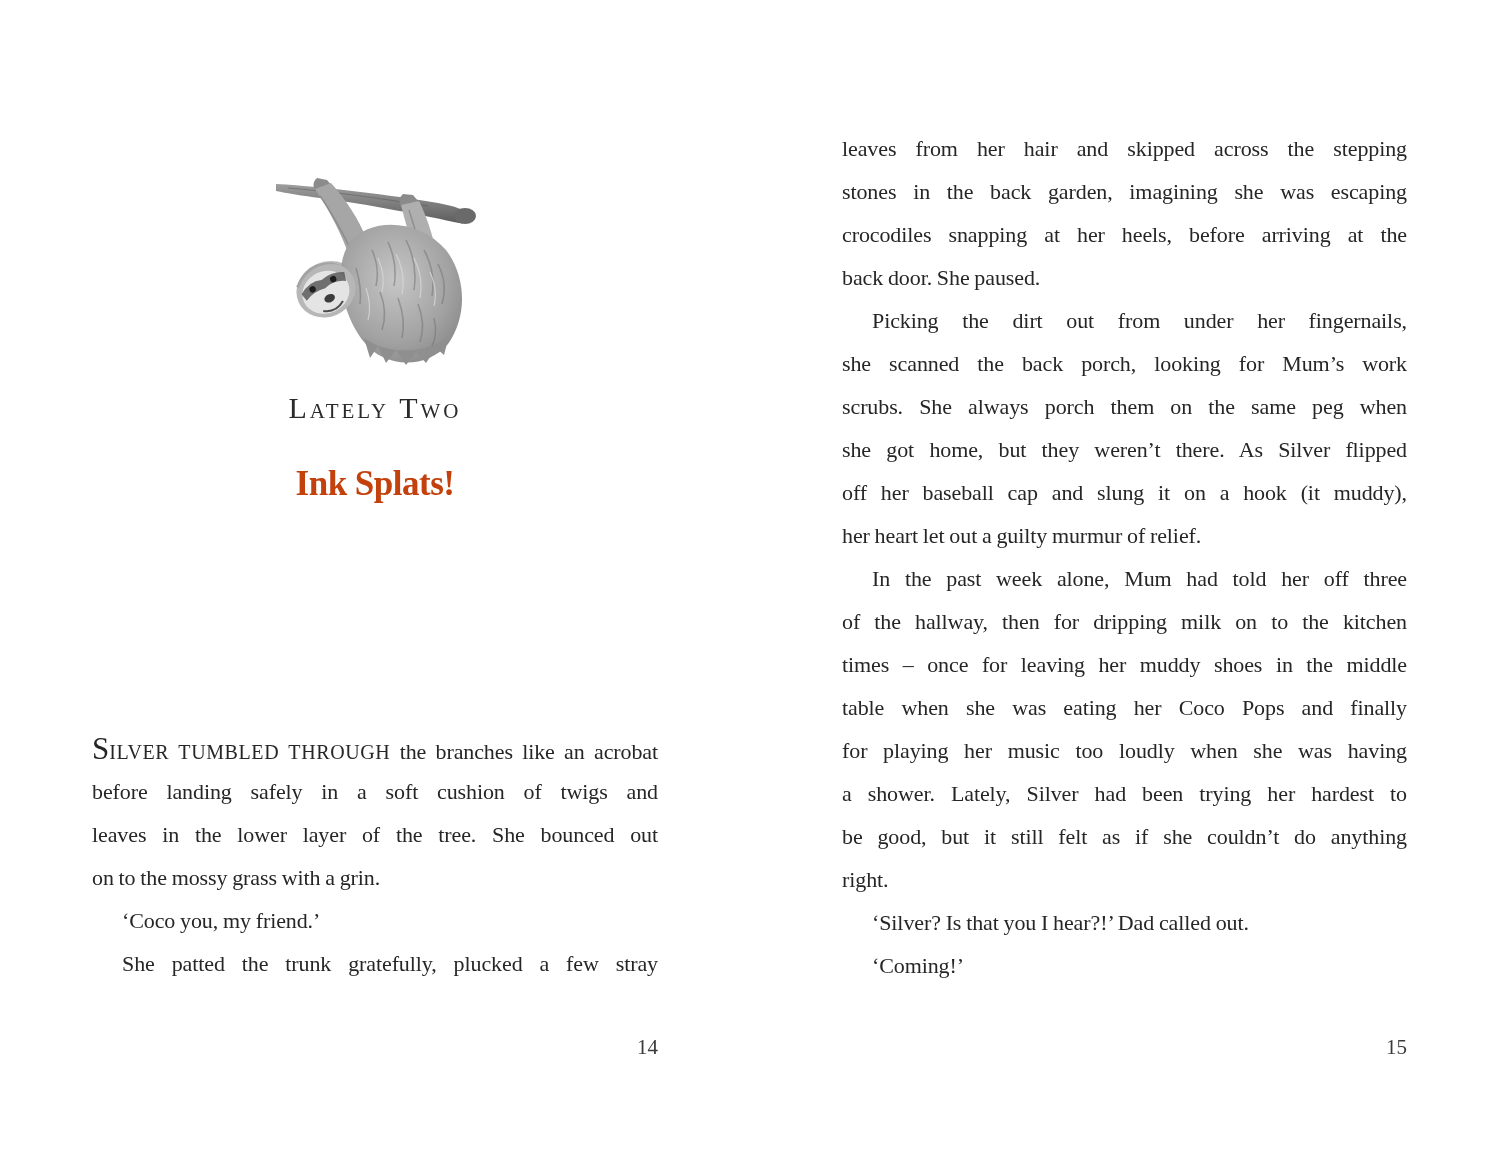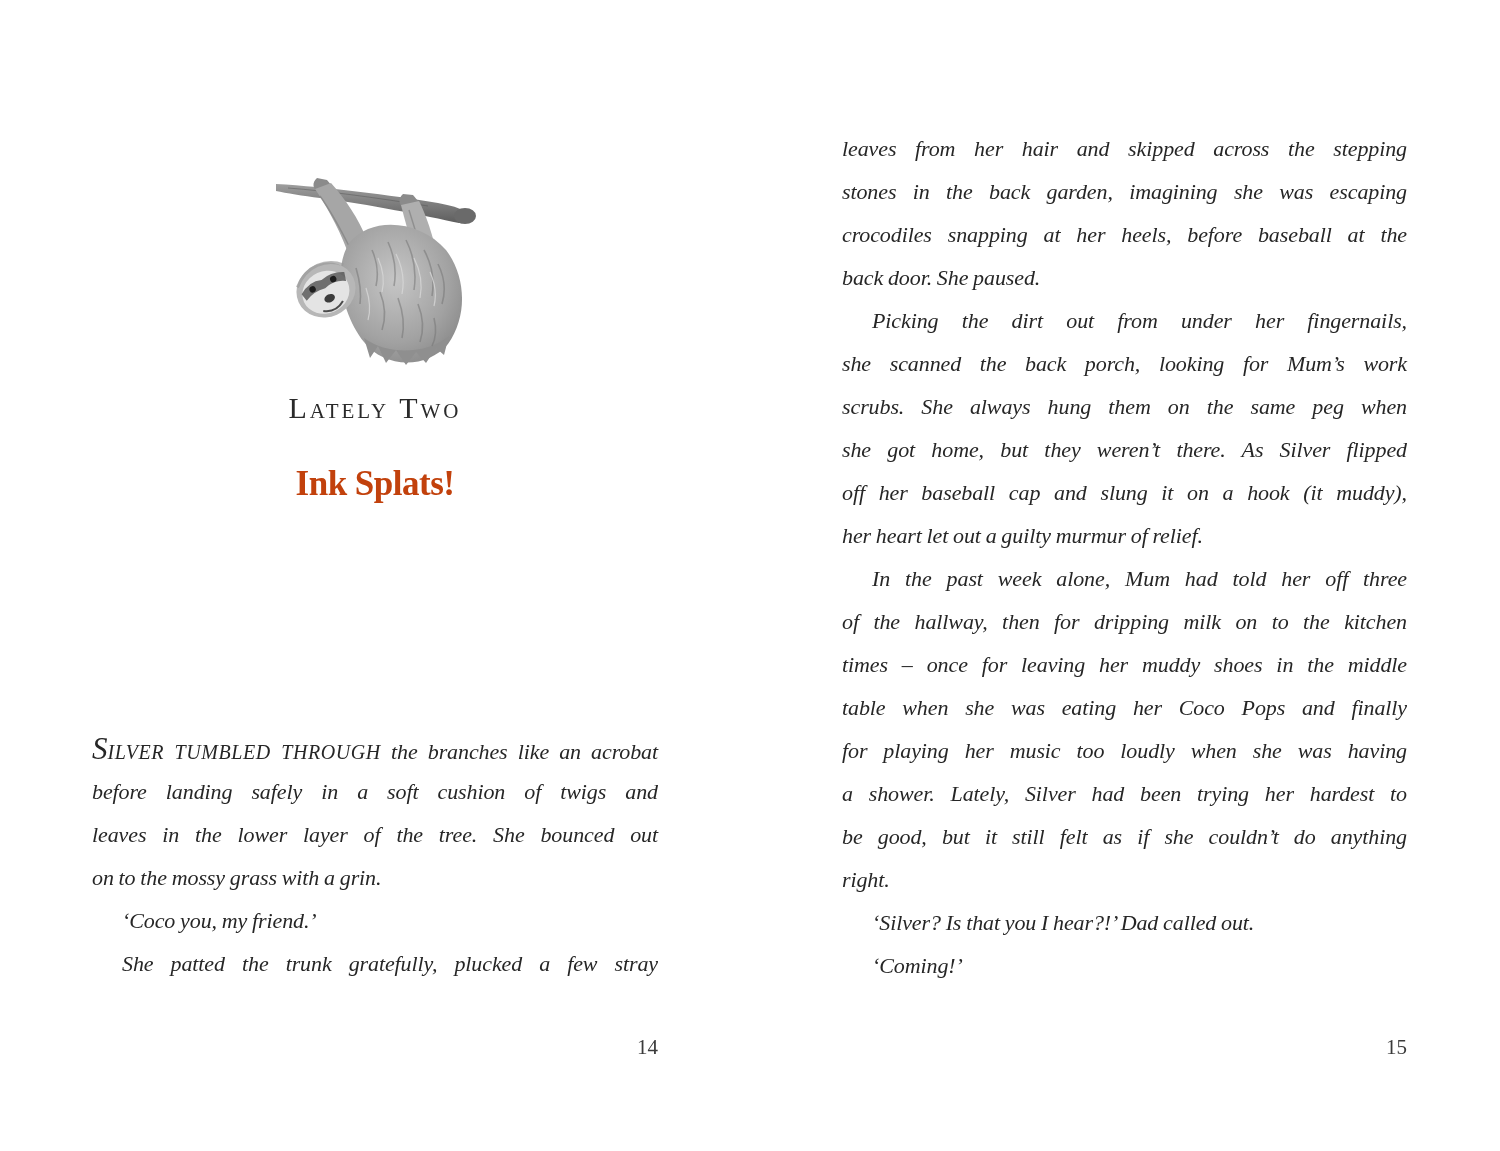--- a/index.html
+++ b/index.html
@@ -29,21 +29,21 @@
   }
   .chapter-title {
     position: absolute; left: 0; top: 464px; width: 100%;
     text-align: center;
     font-weight: 700;
     font-size: 35px;
     letter-spacing: -0.5px;
     color: #c2410c;
   }
 
-  .body-text { position: absolute; left: 0; width: 100%; font-style: italic; }
+  .body-text { position: absolute; left: 0; width: 100%; }
   .body-text-left  { top: 727px; }
   .body-text-right { top: 127px; }
 
   .line {
     height: 43px;
     line-height: 43px;
     font-size: 22px;
     white-space: nowrap;
     letter-spacing: -0.1px;
     word-spacing: -0.6px;
@@ -150,25 +150,25 @@
       <div class="line j ind">She patted the trunk gratefully, plucked a few stray</div>
     </div>
 
   <div class="page-number">14</div>
 </div>
 
 <div class="page page-right">
   <div class="body-text body-text-right">
       <div class="line j">leaves from her hair and skipped across the stepping</div>
       <div class="line j">stones in the back garden, imagining she was escaping</div>
-      <div class="line j">crocodiles snapping at her heels, before baseball at the</div>
+      <div class="line j">crocodiles snapping at her heels, before arriving at the</div>
       <div class="line">back door. She paused.</div>
       <div class="line j ind">Picking the dirt out from under her fingernails,</div>
       <div class="line j">she scanned the back porch, looking for Mum’s work</div>
-      <div class="line j">scrubs. She always hung them on the same peg when</div>
+      <div class="line j">scrubs. She always porch them on the same peg when</div>
       <div class="line j">she got home, but they weren’t there. As Silver flipped</div>
       <div class="line j">off her baseball cap and slung it on a hook (it muddy),</div>
       <div class="line">her heart let out a guilty murmur of relief.</div>
       <div class="line j ind">In the past week alone, Mum had told her off three</div>
       <div class="line j">of the hallway, then for dripping milk on to the kitchen</div>
       <div class="line j">times – once for leaving her muddy shoes in the middle</div>
       <div class="line j">table when she was eating her Coco Pops and finally</div>
       <div class="line j">for playing her music too loudly when she was having</div>
       <div class="line j">a shower. Lately, Silver had been trying her hardest to</div>
       <div class="line j">be good, but it still felt as if she couldn’t do anything</div>

